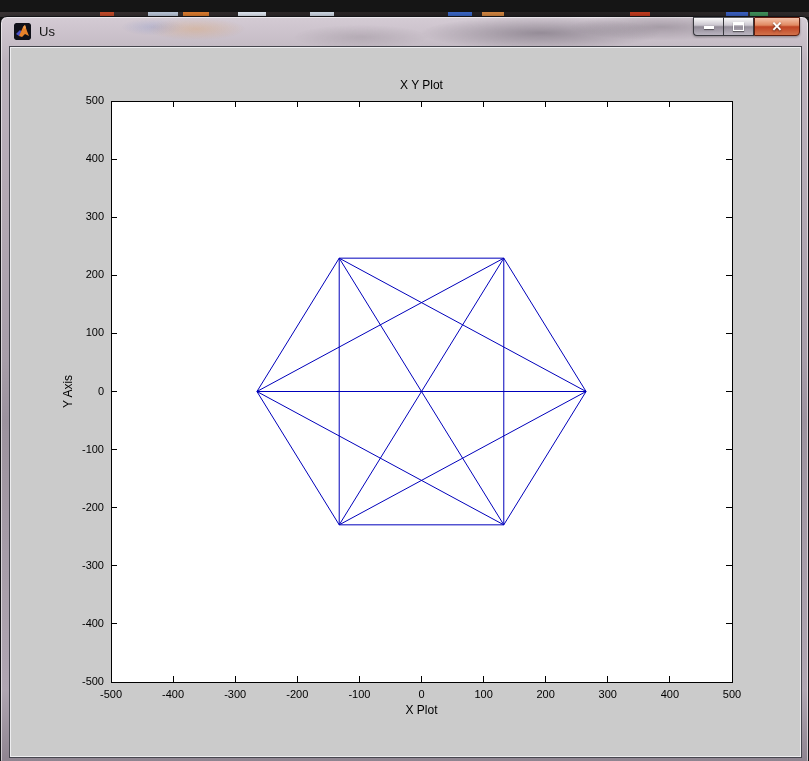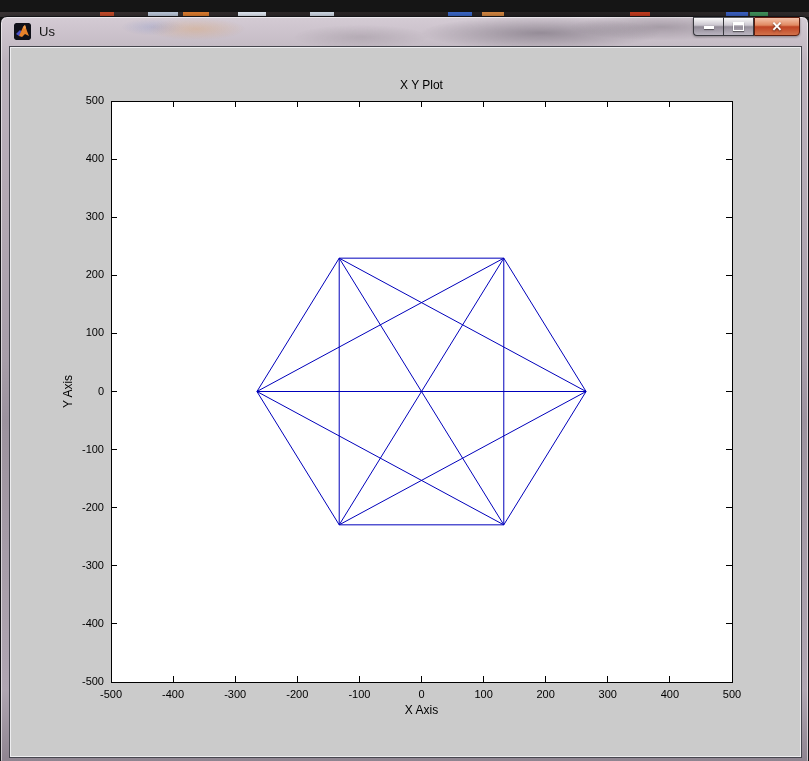--- a/index.html
+++ b/index.html
@@ -173,21 +173,21 @@
           <line x1="101" y1="228.3" x2="107" y2="228.3" stroke="#000000" shape-rendering="crispEdges"></line>
           <line x1="722" y1="228.3" x2="716" y2="228.3" stroke="#000000" shape-rendering="crispEdges"></line>
           <line x1="101" y1="170.2" x2="107" y2="170.2" stroke="#000000" shape-rendering="crispEdges"></line>
           <line x1="722" y1="170.2" x2="716" y2="170.2" stroke="#000000" shape-rendering="crispEdges"></line>
           <line x1="101" y1="112.1" x2="107" y2="112.1" stroke="#000000" shape-rendering="crispEdges"></line>
           <line x1="722" y1="112.1" x2="716" y2="112.1" stroke="#000000" shape-rendering="crispEdges"></line>
           <line x1="101" y1="54" x2="107" y2="54" stroke="#000000" shape-rendering="crispEdges"></line>
           <line x1="722" y1="54" x2="716" y2="54" stroke="#000000" shape-rendering="crispEdges"></line>
         </svg>
       <div class="chart-title">X Y Plot</div>
-      <div class="x-label">X Axis</div>
+      <div class="x-label">X Plot</div>
       <div class="y-label">Y Axis</div>
       <div id="tick-layer">
           <div class="tick-label x" style="left: 73px;">-500</div>
           <div class="tick-label x" style="left: 135.1px;">-400</div>
           <div class="tick-label x" style="left: 197.2px;">-300</div>
           <div class="tick-label x" style="left: 259.3px;">-200</div>
           <div class="tick-label x" style="left: 321.4px;">-100</div>
           <div class="tick-label x" style="left: 383.5px;">0</div>
           <div class="tick-label x" style="left: 445.6px;">100</div>
           <div class="tick-label x" style="left: 507.7px;">200</div>

